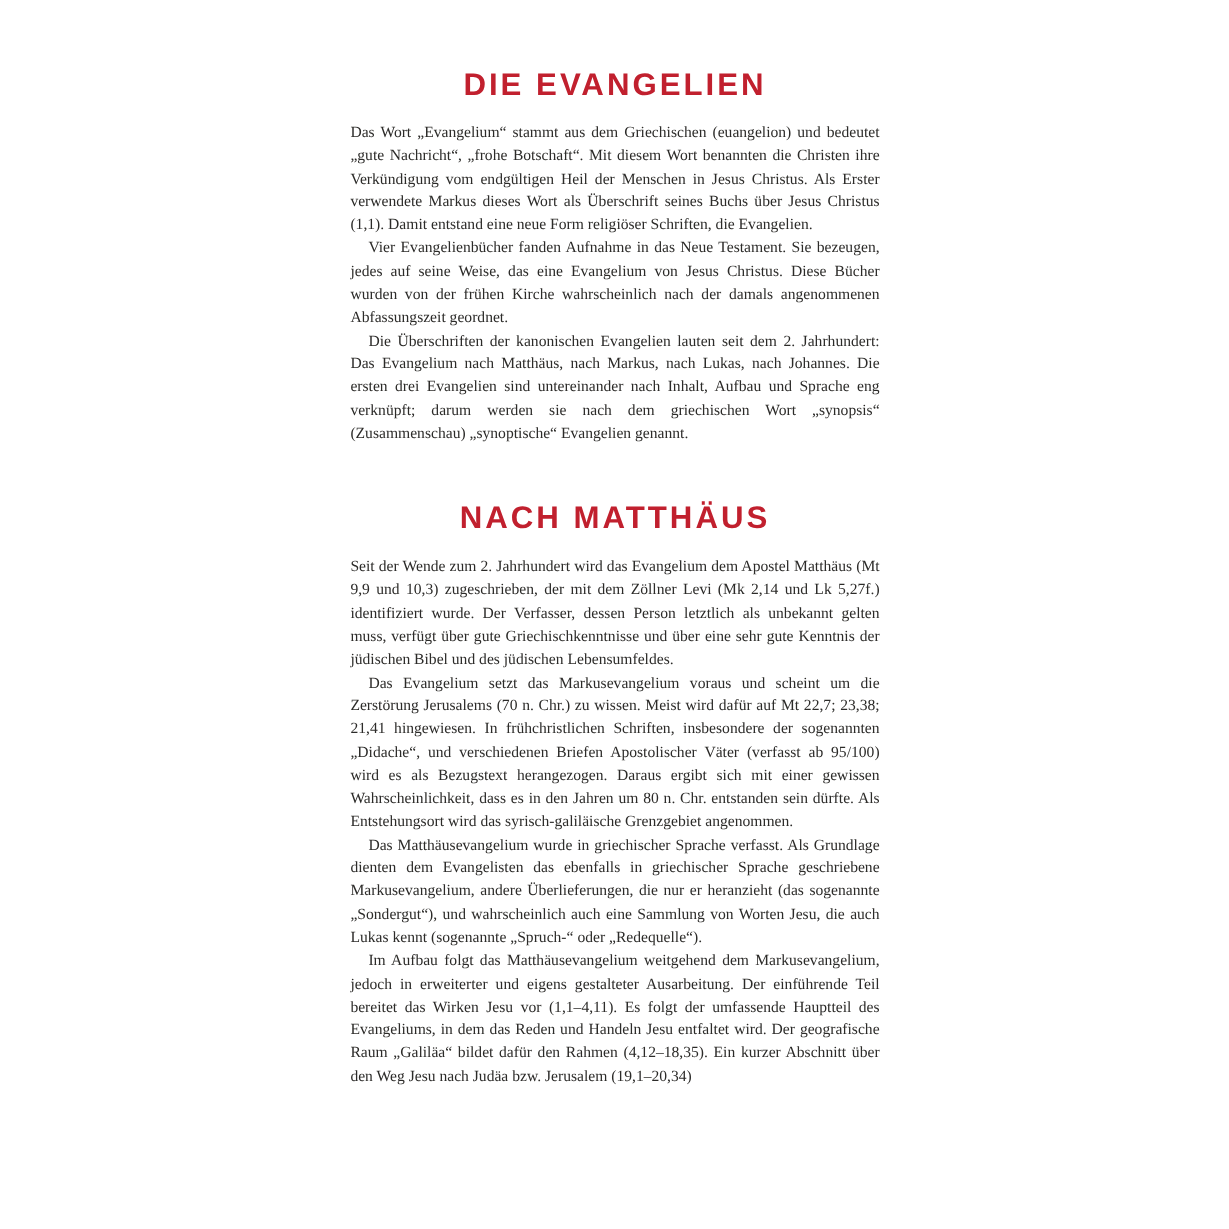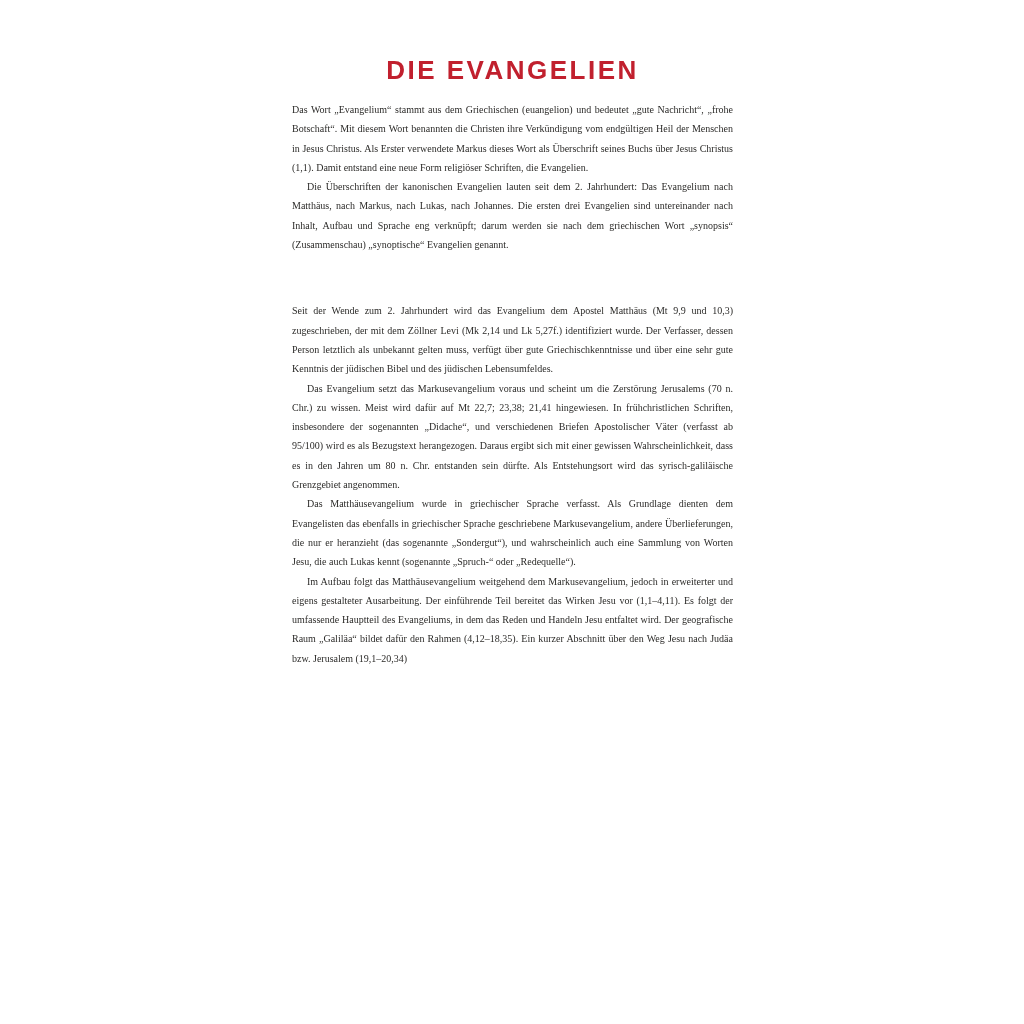--- a/index.html
+++ b/index.html
@@ -32,21 +32,21 @@
   }
   .section-title.second {
     margin-top: 47px;
     margin-bottom: 16px;
   }
   .section-title .title-line {
     display: block;
   }
   .body-text p {
     font-family: "Liberation Serif", serif;
-    font-size: 10px;
+    font-size: 13px;
     line-height: 19.3px;
     text-align: justify;
     color: #2c2b29;
     margin: 0;
     hyphens: auto;
     -webkit-hyphens: auto;
   }
   .body-text p.indent {
     text-indent: 15px;
   }
@@ -54,24 +54,26 @@
 </head>
 <body>
 
 <div class="page">
   <div class="column">
 
     <h1 class="section-title">DIE EVANGELIEN</h1>
 
     <div class="body-text">
       <p>Das Wort „Evangelium“ stammt aus dem Griechischen (euangelion) und bedeutet „gute Nachricht“, „frohe Botschaft“. Mit diesem Wort benannten die Christen ihre Verkündigung vom endgültigen Heil der Menschen in Jesus Christus. Als Erster verwendete Markus dieses Wort als Überschrift seines Buchs über Jesus Christus (1,1). Damit entstand eine neue Form religiöser Schriften, die Evangelien.</p>
+      <p class="indent">Vier Evangelienbücher fanden Aufnahme in das Neue Testament. Sie bezeugen, jedes auf seine Weise, das eine Evangelium von Jesus Christus. Diese Bücher wurden von der frühen Kirche wahrscheinlich nach der damals angenommenen Abfassungszeit geordnet.</p>
       <p class="indent">Die Überschriften der kanonischen Evangelien lauten seit dem 2. Jahrhundert: Das Evangelium nach Matthäus, nach Markus, nach Lukas, nach Johannes. Die ersten drei Evangelien sind untereinander nach Inhalt, Aufbau und Sprache eng verknüpft; darum werden sie nach dem griechischen Wort „synopsis“ (Zusammenschau) „synoptische“ Evangelien genannt.</p>
     </div>
 
     <h2 class="section-title second">
+      <span class="title-line">NACH MATTHÄUS</span>
     </h2>
 
     <div class="body-text">
       <p>Seit der Wende zum 2. Jahrhundert wird das Evangelium dem Apostel Matthäus (Mt 9,9 und 10,3) zugeschrieben, der mit dem Zöllner Levi (Mk 2,14 und Lk 5,27f.) identifiziert wurde. Der Verfasser, dessen Person letztlich als unbekannt gelten muss, verfügt über gute Griechischkenntnisse und über eine sehr gute Kenntnis der jüdischen Bibel und des jüdischen Lebensumfeldes.</p>
       <p class="indent">Das Evangelium setzt das Markusevangelium voraus und scheint um die Zerstörung Jerusalems (70 n. Chr.) zu wissen. Meist wird dafür auf Mt 22,7; 23,38; 21,41 hingewiesen. In frühchristlichen Schriften, insbesondere der sogenannten „Didache“, und verschiedenen Briefen Apostolischer Väter (verfasst ab 95/100) wird es als Bezugstext herangezogen. Daraus ergibt sich mit einer gewissen Wahrscheinlichkeit, dass es in den Jahren um 80 n. Chr. entstanden sein dürfte. Als Entstehungsort wird das syrisch-galiläische Grenzgebiet angenommen.</p>
       <p class="indent">Das Matthäusevangelium wurde in griechischer Sprache verfasst. Als Grundlage dienten dem Evangelisten das ebenfalls in griechischer Sprache geschriebene Markusevangelium, andere Überlieferungen, die nur er heranzieht (das sogenannte „Sondergut“), und wahrscheinlich auch eine Sammlung von Worten Jesu, die auch Lukas kennt (sogenannte „Spruch-“ oder „Redequelle“).</p>
       <p class="indent">Im Aufbau folgt das Matthäusevangelium weitgehend dem Markusevangelium, jedoch in erweiterter und eigens gestalteter Ausarbeitung. Der einführende Teil bereitet das Wirken Jesu vor (1,1–4,11). Es folgt der umfassende Hauptteil des Evangeliums, in dem das Reden und Handeln Jesu entfaltet wird. Der geografische Raum „Galiläa“ bildet dafür den Rahmen (4,12–18,35). Ein kurzer Abschnitt über den Weg Jesu nach Judäa bzw. Jerusalem (19,1–20,34)</p>
     </div>
 
   </div>

